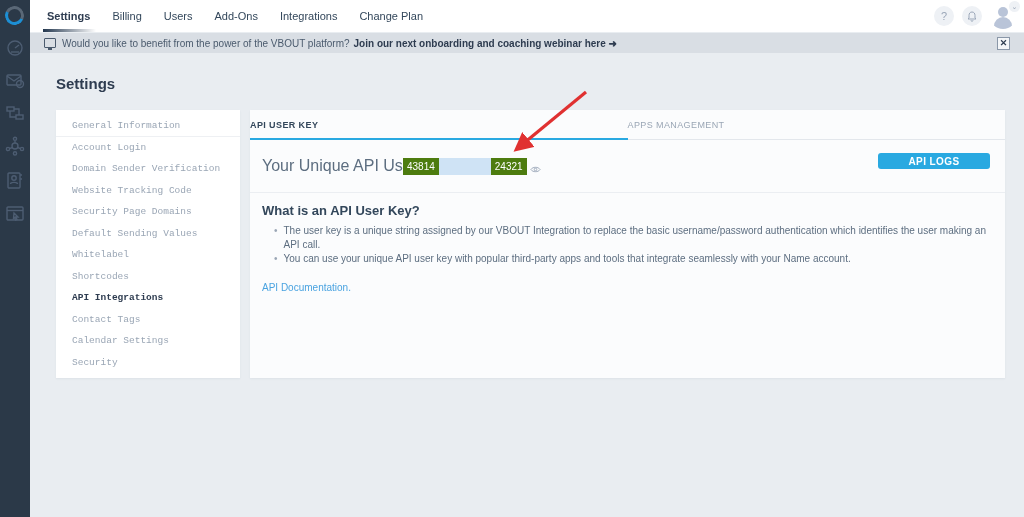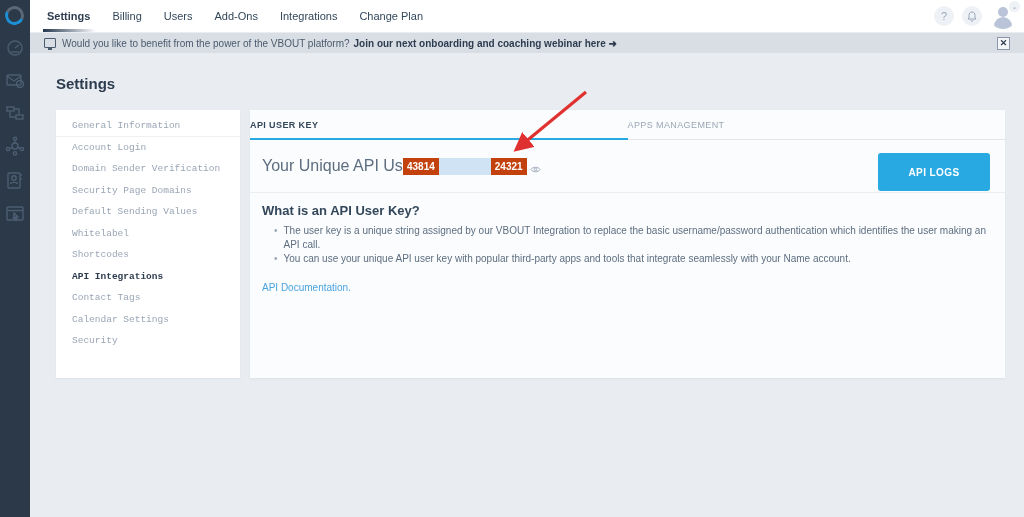--- a/index.html
+++ b/index.html
@@ -54,25 +54,25 @@
   
   .main-card { position:absolute; left:250px; top:110px; width:755px; height:268px; background:#fbfcfd;
     box-shadow:0 1px 2px rgba(40,60,80,.06); }
   .tabs { display:flex; height:30px; }
   .tab { flex:1; text-align:left; line-height:30px; font-size:9px; letter-spacing:.4px; cursor:pointer;
     color:#9aa6b5; border-bottom:1px solid #e3e7ec; }
   .tab.active { color:#33475b; font-weight:bold; border-bottom:2px solid #29a9e1; }
   .key-row { position:relative; height:53px; border-bottom:1px solid #ebeef2; }
   .key-label { position:absolute; left:12px; top:17px; font-size:16px; color:#5d6e80; }
   .key-value { position:absolute; left:153px; top:18px; display:flex; align-items:center; height:17px; }
-  .key-seg { background:#c2410c; color:#ffffff; font-size:10px; font-weight:bold; padding:3px 4px; }
+  .key-seg { background:#4d7c0f; color:#ffffff; font-size:10px; font-weight:normal; padding:3px 4px; }
   .key-blur { width:52px; height:17px; background:#cfe3f5; }
   .eye-ico { margin-left:3px; width:11px; height:11px; color:#9aa6b8; cursor:pointer; }
   .eye-ico svg { width:11px; height:11px; }
-  .logs-btn { position:absolute; right:15px; top:13px; width:112px; height:38px; background:#29a9e1; color:#ffffff;
+  .logs-btn { position:absolute; right:15px; top:13px; width:112px; height:16px; background:#29a9e1; color:#ffffff;
     font-size:10px; font-weight:bold; border:none; border-radius:3px; letter-spacing:.4px; cursor:pointer; }
   .info { padding:10px 12px 0 12px; }
   .info-heading { font-size:13px; font-weight:bold; color:#33475b; margin-bottom:6px; }
   .bullet { display:flex; font-size:10px; color:#5d6e80; line-height:14px; padding-left:12px; }
   .bullet .dot { color:#9aa6b5; margin-right:6px; }
   .doc-link { position:absolute; left:12px; top:172px; font-size:10px; color:#4aa3e0; cursor:pointer; }
 
   
   .arrow-svg { position:absolute; left:0; top:0; width:1024px; height:517px; pointer-events:none; z-index:9; }
 </style>
@@ -168,20 +168,21 @@
     <span class="banner-link">Join our next onboarding and coaching webinar here ➜</span>
     <span class="banner-close">✕</span>
   </div>
 
   <div class="page-title">Settings</div>
 
   <div class="menu-card">
     <div class="menu-item first">General Information</div>
     <div class="menu-item">Account Login</div>
     <div class="menu-item">Domain Sender Verification</div>
+    <div class="menu-item">Website Tracking Code</div>
     <div class="menu-item">Security Page Domains</div>
     <div class="menu-item">Default Sending Values</div>
     <div class="menu-item">Whitelabel</div>
     <div class="menu-item">Shortcodes</div>
     <div class="menu-item active">API Integrations</div>
     <div class="menu-item">Contact Tags</div>
     <div class="menu-item">Calendar Settings</div>
     <div class="menu-item">Security</div>
   </div>
 

